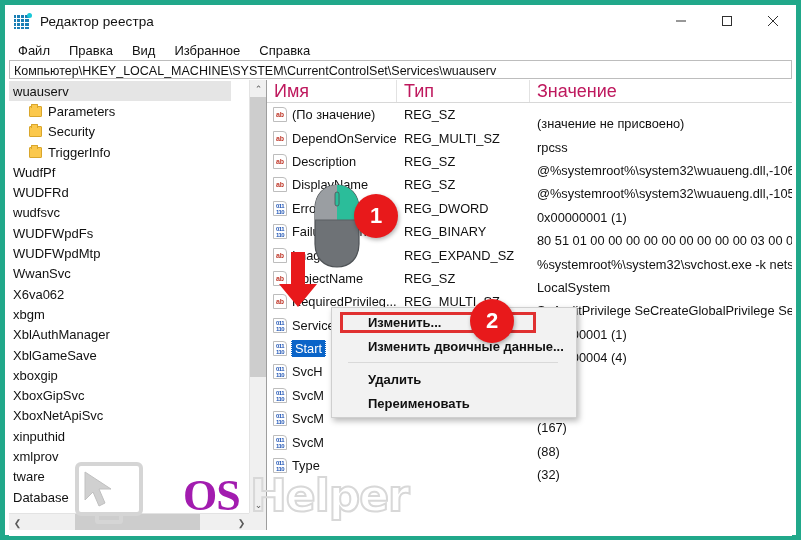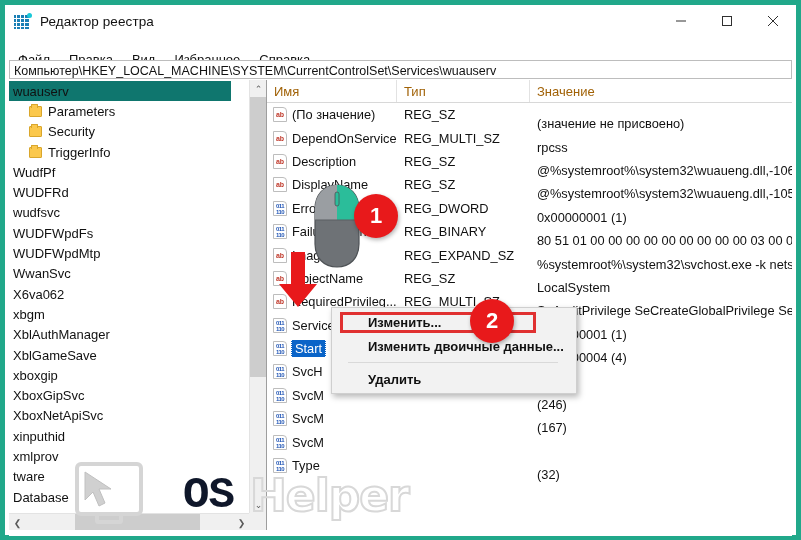--- a/index.html
+++ b/index.html
@@ -36,21 +36,21 @@
     font-size:13.5px;color:#111111;letter-spacing:.1px;
   }
   .winbtns{position:absolute;right:0;top:0;display:flex;}
   .winbtn{
     width:46px;height:31px;display:flex;align-items:center;justify-content:center;
     color:#303030;font-size:12px;
   }
   .winbtn svg{display:block;}
   
   .menubar{
-    position:absolute;left:0;top:43px;width:791px;height:22px;
+    position:absolute;left:0;top:34px;width:791px;height:22px;
     display:flex;align-items:center;background:#ffffff;text-align:center;
   }
   .menuitem{
     font-size:13px;color:#111;padding:1px 9px;margin-left:1px;
   }
   .menuitem:first-child{margin-left:4px;}
   
   .addressbar{
     position:absolute;left:4px;top:55px;width:783px;height:19px;
     border:1px solid #bdbdbd;background:#ffffff;box-sizing:border-box;
@@ -69,21 +69,21 @@
     position:relative;width:258px;height:450px;background:#ffffff;
     border-right:1px solid #9e9e9e;box-sizing:border-box;overflow:hidden;
   }
   .tree{
     position:absolute;left:0;top:0;width:222px;padding-top:1px;
   }
   .tnode{
     height:20.3px;display:flex;align-items:center;font-size:13px;color:#111;
     white-space:nowrap;padding-left:4px;box-sizing:border-box;
   }
-  .tnode.sel{background:#0f766e;}
+  .tnode.sel{background:#e5e5e5;}
   .tnode.child{padding-left:20px;}
   .folder{
     width:13px;height:11px;flex:none;margin-right:6px;position:relative;
     background:#fbc84c;border:1px solid #d9a62c;border-radius:1px;box-sizing:border-box;
   }
   .folder:before{
     content:"";position:absolute;left:1px;top:-3px;width:5px;height:3px;
     background:#fbc84c;border:1px solid #d9a62c;border-bottom:none;border-radius:1px 1px 0 0;
   }
   
@@ -116,21 +116,21 @@
     position:absolute;right:0;bottom:0;width:17px;height:17px;background:#f0f0f0;
   }
   
   .rightpane{
     position:relative;flex:1;height:450px;background:#ffffff;overflow:hidden;
   }
   .colhead{
     display:flex;height:22px;background:#ffffff;border-bottom:1px solid #d8d8d8;
   }
   .colhead div{
-    font-size:13px;color:#a16207;display:flex;align-items:center;padding-left:7px;
+    font-size:18px;color:#be185d;display:flex;align-items:center;padding-left:7px;
     box-sizing:border-box;border-right:1px solid #e2e2e2;
   }
   .c-name{width:130px;}
   .c-type{width:133px;}
   .c-val{flex:1;border-right:none !important;}
   .rows{position:relative;}
   .row{
     display:flex;height:23.4px;align-items:center;font-size:12.8px;color:#111;
     white-space:nowrap;
   }
@@ -179,21 +179,21 @@
     position:absolute;left:308px;top:179px;width:48px;height:85px;z-index:50;
   }
   .redarrow{position:absolute;left:272px;top:247px;width:42px;height:56px;z-index:55;}
   
   .watermark{
     position:absolute;left:60px;top:455px;width:260px;height:70px;z-index:30;
     pointer-events:none;
   }
   .wm-os{
     position:absolute;left:118px;top:10px;font-size:44px;font-weight:bold;
-    color:#0f172a;font-family:Liberation Mono, monospace;letter-spacing:-1px;
+    color:#a21caf;font-family:Liberation Serif, serif;letter-spacing:-1px;
   }
   .wm-helper{
     position:absolute;left:185px;top:10px;font-size:44px;font-weight:bold;
     color:transparent;-webkit-text-stroke:2px #d8d8d8;
     font-family:"DejaVu Sans", sans-serif;letter-spacing:-1px;
   }
   .wm-monitor{
     position:absolute;left:10px;top:2px;width:68px;height:54px;
     border:4px solid #d5d5d5;border-radius:6px;box-sizing:border-box;
   }
@@ -476,20 +476,21 @@
             <div class="vl">(167)</div>
           </div>
           <div class="row">
             <div class="nm">
               <span class="vicon bin">
                 <span style="display:block;line-height:6px;margin-top:1px;">011<br>110</span>
               </span>
               <span class="nmtext">SvcM</span>
             </div>
             <div class="tp"></div>
+            <div class="vl">(88)</div>
           </div>
           <div class="row">
             <div class="nm">
               <span class="vicon bin">
                 <span style="display:block;line-height:6px;margin-top:1px;">011<br>110</span>
               </span>
               <span class="nmtext">Type</span>
             </div>
             <div class="tp"></div>
             <div class="vl">(32)</div>
@@ -511,20 +512,21 @@
     <div class="wm-os">OS</div>
     <div class="wm-helper">Helper</div>
   </div>
 
   <div class="ctxmenu">
     <div id="ctxitems">
         <div class="ctxitem bold">Изменить...</div>
         <div class="ctxitem">Изменить двоичные данные...</div>
         <div class="ctxsep"></div>
         <div class="ctxitem">Удалить</div>
+        <div class="ctxitem">Переименовать</div>
       </div>
     <div class="ctx-highlight"></div>
   </div>
 
   <div class="mouse">
     <svg width="48" height="85" viewBox="0 0 48 85">
       <path d="M24 1 C37 1 46 11 46 25 L46 60 C46 74 37 83 24 83 C11 83 2 74 2 60 L2 25 C2 11 11 1 24 1 Z" fill="#6e7276" stroke="#4e5256" stroke-width="1.2"></path>
       <path d="M24 1 C37 1 46 11 46 25 L46 36 L24 36 L24 1 Z" fill="#2bbd9a"></path>
       <path d="M24 1 C11 1 2 11 2 25 L2 36 L24 36 L24 1 Z" fill="#9a9ea2"></path>
       <rect x="22" y="8" width="4" height="14" rx="2" fill="#2bbd9a" stroke="#4e5256" stroke-width="0.8"></rect>

